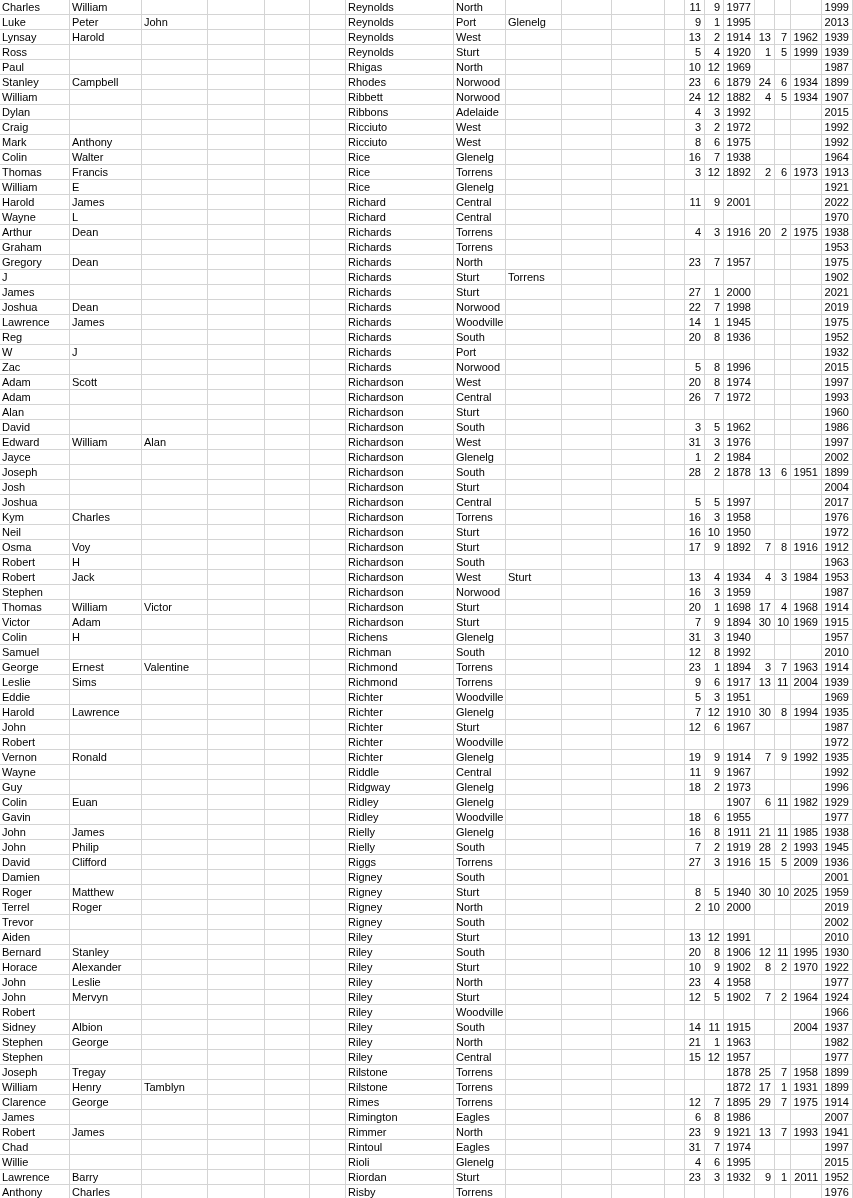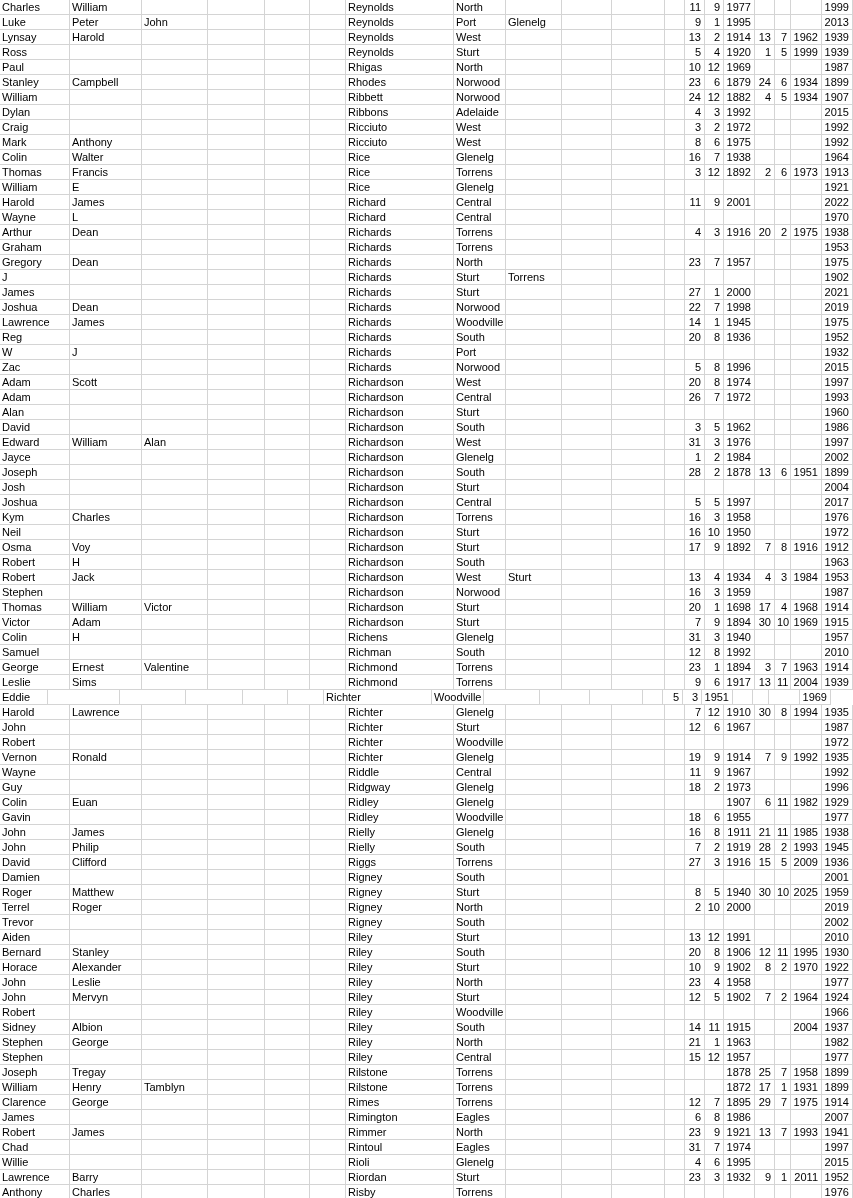--- a/index.html
+++ b/index.html
@@ -1008,21 +1008,21 @@
       <div class="cell" style="width: 20px;"></div>
       <div class="cell num" style="width: 20px;">9</div>
       <div class="cell num" style="width: 19px;">6</div>
       <div class="cell num" style="width: 31px;">1917</div>
       <div class="cell num" style="width: 20px;">13</div>
       <div class="cell num" style="width: 16px;">11</div>
       <div class="cell num" style="width: 31px;">2004</div>
       <div class="cell num" style="width: 31px;">1939</div>
     </div>
     <div class="row">
-      <div class="cell" style="width: 48px;">Eddie</div>
+      <div class="cell" style="width: 70px;">Eddie</div>
       <div class="cell" style="width: 72px;"></div>
       <div class="cell" style="width: 66px;"></div>
       <div class="cell" style="width: 57px;"></div>
       <div class="cell" style="width: 45px;"></div>
       <div class="cell" style="width: 36px;"></div>
       <div class="cell" style="width: 108px;">Richter</div>
       <div class="cell" style="width: 52px;">Woodville</div>
       <div class="cell" style="width: 56px;"></div>
       <div class="cell" style="width: 50px;"></div>
       <div class="cell" style="width: 53px;"></div>

